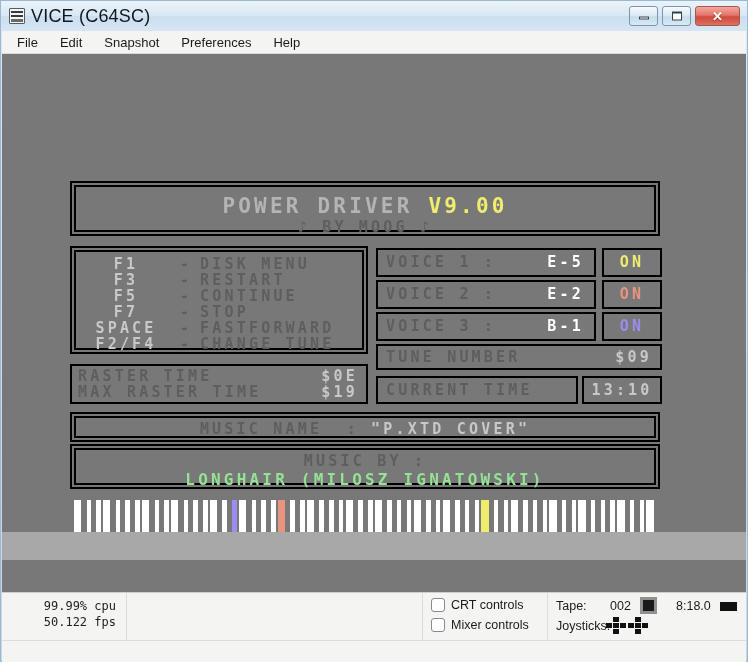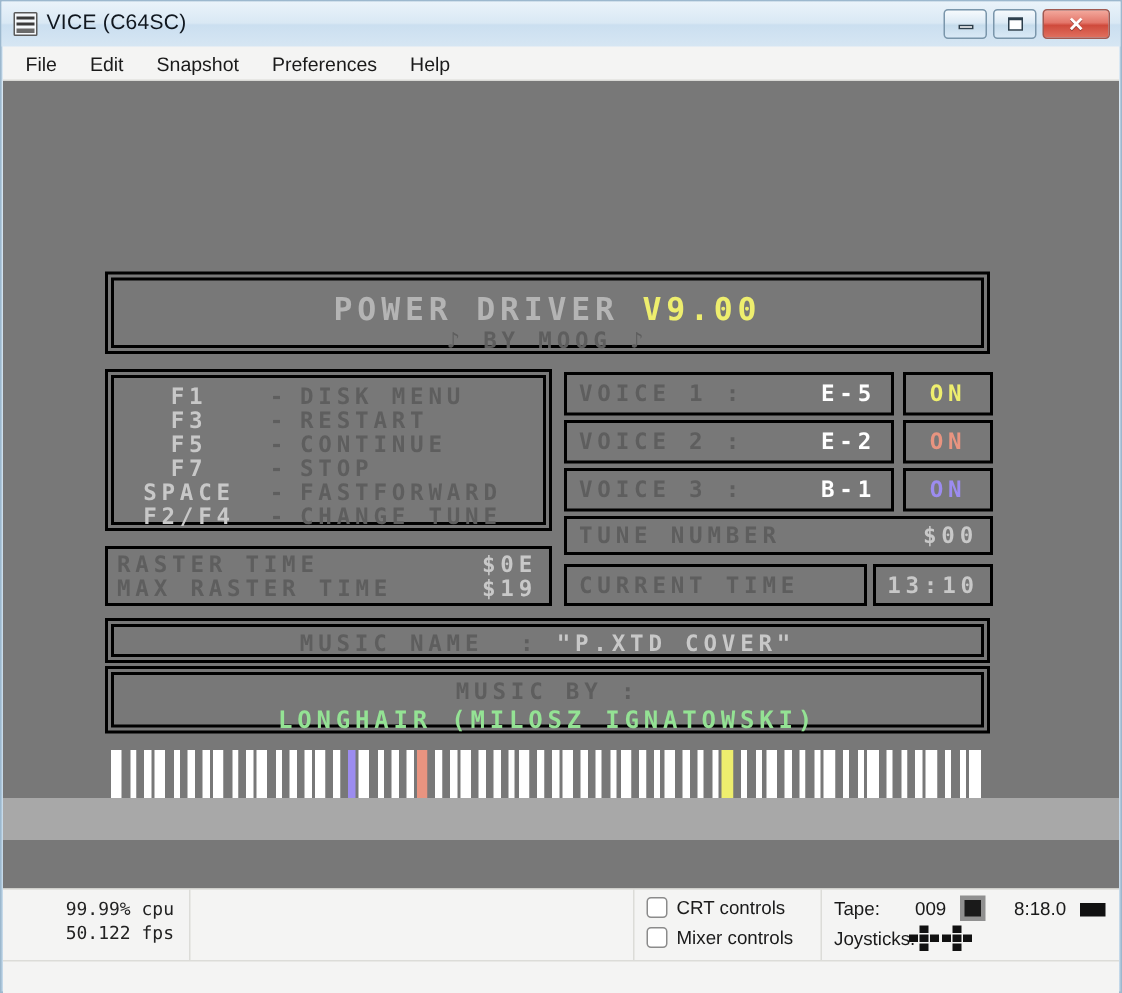--- a/index.html
+++ b/index.html
@@ -25,21 +25,21 @@
     position: absolute; left: 8px; top: 7px; width: 16px; height: 16px;
     background: #f4f7fa; border: 1px solid #5a5a5a; border-radius: 1px;
     overflow: hidden;
   }
   #title-icon .bar { position:absolute; left:1px; width:12px; height:2px; background:#3a3a3a; }
   #title-icon .b1 { top:2px; }
   #title-icon .b2 { top:6px; }
   #title-icon .b3 { top:10px; left:1px; width:12px; height:3px; background:#6a6a6a;}
   #title-text {
     position: absolute; left: 30px; top: 5px;
-    font-size: 14px; color: #10171f; letter-spacing: .2px;
+    font-size: 18px; color: #10171f; letter-spacing: .2px;
   }
   .winbtn {
     position: absolute; top: 5px; height: 20px; width: 29px;
     border: 1px solid #7a96ab; border-radius: 3px;
     background: linear-gradient(to bottom, #f6fafd 0%, #dceaf5 45%, #c6dcec 55%, #d9e9f6 100%);
   }
   #btn-min { left: 628px; }
   #btn-max { left: 661px; }
   #btn-close {
     left: 694px; width: 45px;
@@ -342,21 +342,21 @@
     <div class="box voice-box" id="voice3-box">
       <span class="voice-label c64">VOICE 3 :</span>
       <span class="voice-note c64">B-1</span>
     </div>
     <div class="box on-box" id="on3-box">
       <span class="on-text c64" style="color: rgb(156, 140, 240);">ON</span>
     </div>
 
     <div class="box" id="tune-box">
       <span id="tune-label" class="c64">TUNE NUMBER</span>
-      <span id="tune-value" class="c64">$00</span>
+      <span id="tune-value" class="c64">$09</span>
     </div>
 
     <div class="box" id="raster-box">
       <div class="raster-row" id="raster-row1">
         <span class="raster-label c64">RASTER TIME</span>
         <span class="raster-value c64">$0E</span>
       </div>
       <div class="raster-row" id="raster-row2">
         <span class="raster-label c64">MAX RASTER TIME</span>
         <span class="raster-value c64">$19</span>
@@ -506,21 +506,21 @@
           <span class="cbox"></span>
           <span class="cblabel">CRT controls</span>
         </div>
         <div class="cbrow r2">
           <span class="cbox"></span>
           <span class="cblabel">Mixer controls</span>
         </div>
       </div>
       <div class="sb-cell" id="sb-devices">
         <span id="tape-label">Tape:</span>
-        <span id="tape-counter">009</span>
+        <span id="tape-counter">002</span>
         <span id="tape-led">
             <span class="core"></span>
           </span>
         <span id="drive-label">8:18.0</span>
         <span id="drive-led"></span>
         <span id="joy-label">Joysticks:</span>
         <span class="joy" id="joy1">
           <i class="up"></i>
             <i class="left"></i>
             <i class="mid"></i>

